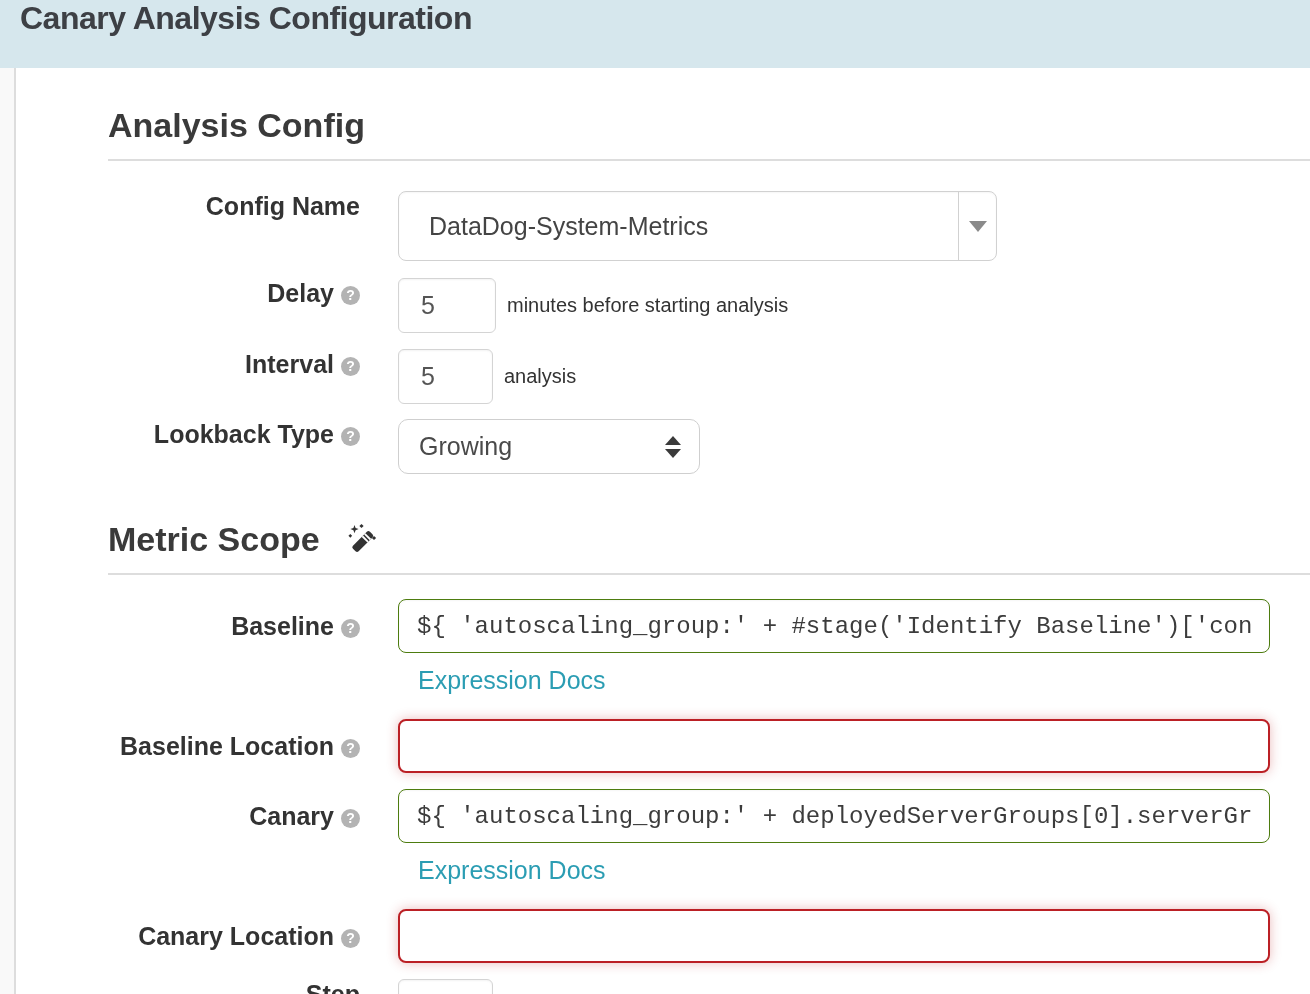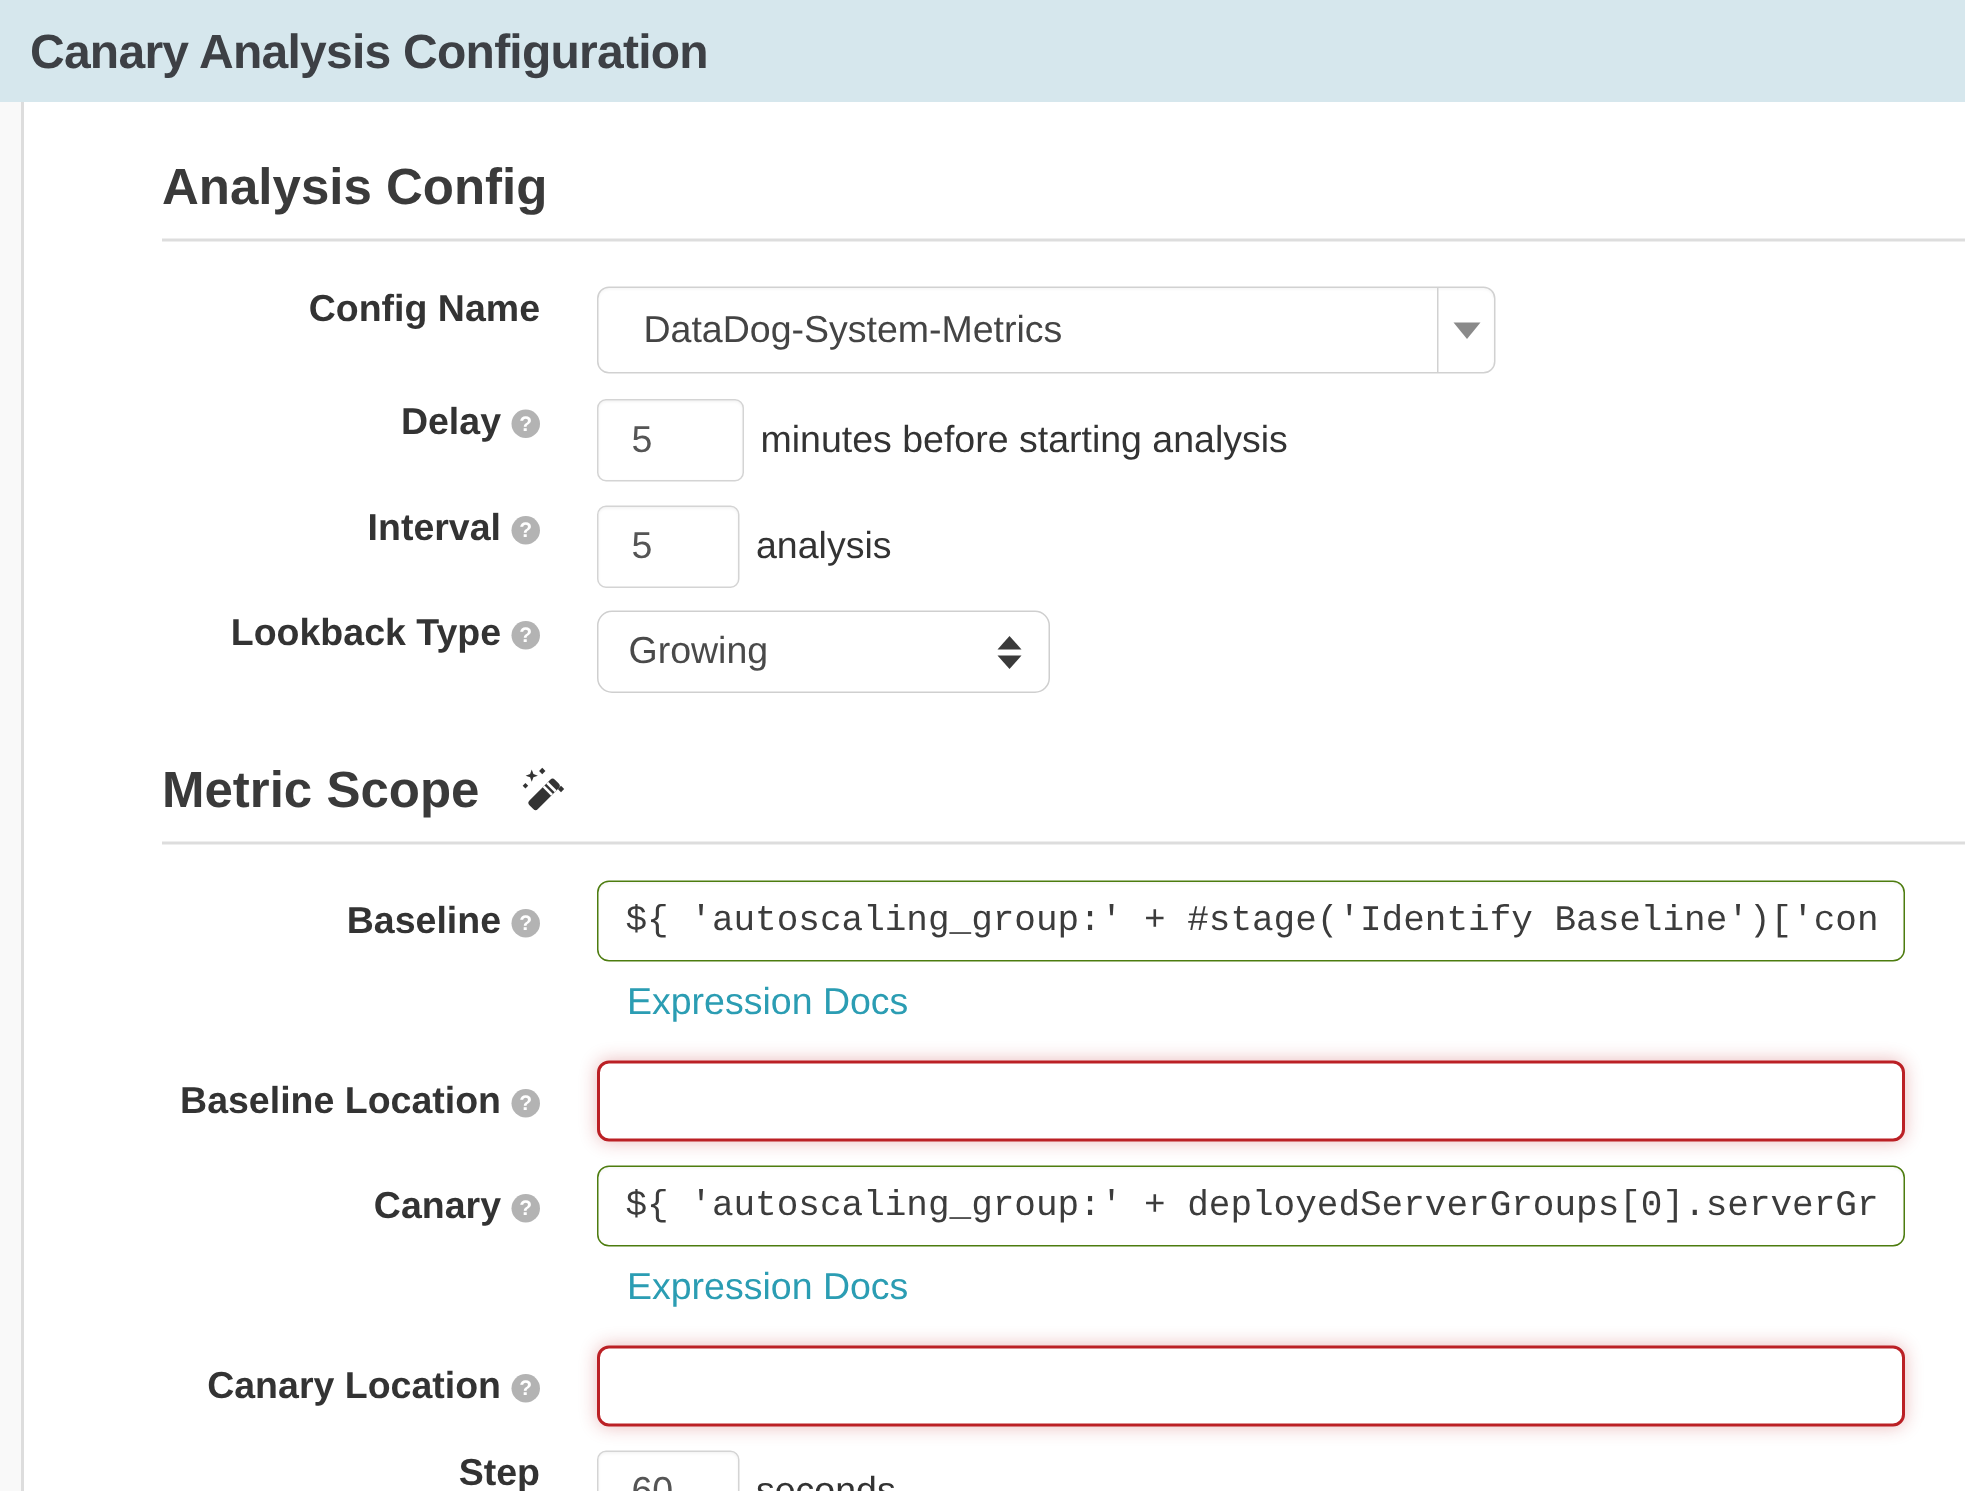--- a/index.html
+++ b/index.html
@@ -1,21 +1,21 @@
 <!DOCTYPE html>
 <html><head>
 <meta charset="utf-8">
 <style>
   * { margin:0; padding:0; box-sizing:border-box; }
   html,body { width:1310px; height:994px; overflow:hidden; background:#fff;
     font-family:"Liberation Sans", sans-serif; color:#333; }
 
   .modal-header {
     position:absolute; top:0; left:0; width:1310px; height:68px;
-    background:#d6e7ed; display:flex; align-items:center; padding-left:20px;
+    background:#d6e7ed; display:flex; padding-left:20px;
   }
   .modal-header h3 {
     font-size:32px; font-weight:bold; color:#3d4045; letter-spacing:-0.5px;
   }
 
   .left-gutter {
     position:absolute; top:68px; left:0; width:16px; bottom:0;
     background:#f9f9f9; border-right:2px solid #ddd;
   }
 
@@ -47,21 +47,21 @@
 
   .help-icon {
     display:inline-block; width:19px; height:19px; border-radius:50%;
     background:#b3b3b3; color:#fff; font-size:14px; font-weight:bold;
     line-height:19px; text-align:center; vertical-align:2px; margin-left:7px;
     cursor:pointer;
   }
 
   
   .ui-select {
-    width:599px; height:58px; background:#fff; border:1px solid #d1d1d1;
+    width:599px; height:70px; background:#fff; border:1px solid #d1d1d1;
     border-radius:8px; display:flex; align-items:stretch; cursor:pointer;
     box-shadow:inset 0 1px 2px rgba(0,0,0,0.04);
   }
   .ui-select-value {
     flex:1; display:flex; align-items:center; padding-left:30px;
     font-size:25px; color:#444; white-space:nowrap; overflow:hidden;
   }
   .ui-select-caretbox {
     flex:0 0 38px; border-left:1px solid #d1d1d1; display:flex;
     align-items:center; justify-content:center;
@@ -87,21 +87,21 @@
     width:0; height:0; border-left:8px solid transparent;
     border-right:8px solid transparent; border-top:9px solid #3a3a3a;
   }
 
   input { outline:none; font-family:"Liberation Sans", sans-serif; }
   .num-input {
     width:98px; height:55px; border:1px solid #d4d4d4; border-radius:6px;
     font-size:25px; color:#555; padding-left:22px; background:#fff;
     box-shadow:inset 0 1px 2px rgba(0,0,0,0.05);
   }
-  .suffix-text { font-size:25px; color:#333; margin-left:11px; white-space:nowrap; }
+  .suffix-text { font-size:20px; color:#333; margin-left:11px; white-space:nowrap; }
 
   .expr-input {
     display:block; width:calc(100% - 40px); height:54px;
     border:1px solid #4d7c0f; border-radius:8px; background:#fff;
     font-family:"Liberation Mono", monospace; font-size:24px; color:#3c3c3c;
     padding-left:18px; padding-right:0; white-space:nowrap; overflow:hidden;
     box-shadow:inset 0 1px 2px rgba(0,0,0,0.04);
   }
   .error-input {
     display:block; width:calc(100% - 40px); height:54px;

